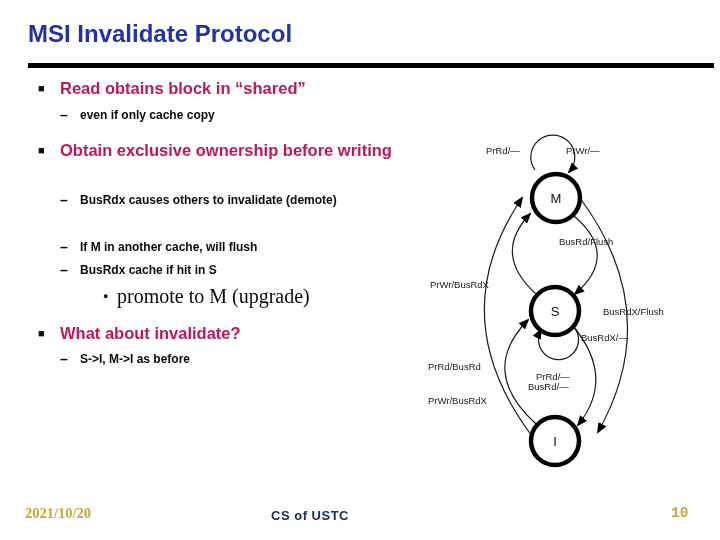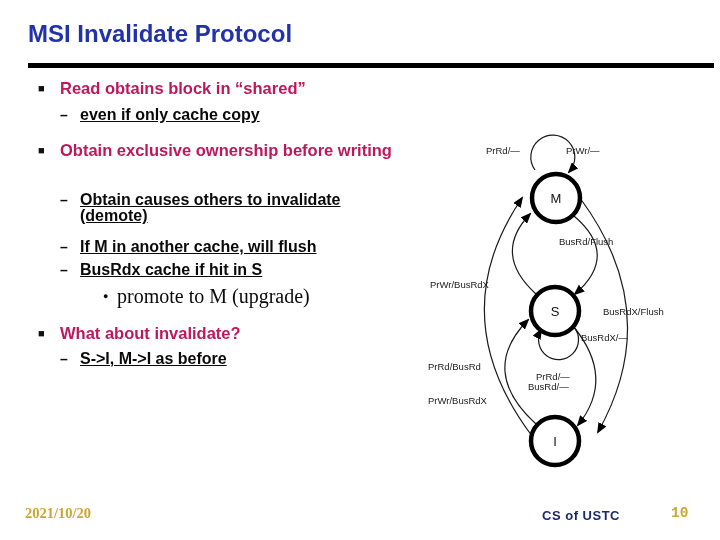--- a/index.html
+++ b/index.html
@@ -16,39 +16,39 @@
   .item{position:absolute;display:flex;align-items:flex-start;}
   .item .mk{flex:0 0 auto;}
   .item .txt{flex:0 0 auto;}
 
   .l1{left:38px;}
   .l1 .mk{width:22px;font-size:11px;line-height:19px;color:#101018;}
   .l1 .txt{font-size:16.5px;font-weight:bold;line-height:19px;width:345px;color:#be185d;}
 
   .l2{left:60px;}
   .l2 .mk{width:20px;font-size:14px;font-weight:bold;line-height:16px;color:#0a0a0a;}
-  .l2 .txt{font-size:16px;font-weight:bold;line-height:16px;width:310px;color:#0a0a0a;text-decoration:underline;}
+  .l2 .txt{font-size:12px;font-weight:bold;line-height:16px;width:310px;color:#0a0a0a;}
 
   .l3{left:103px;font-family:"Liberation Serif",serif;}
   .l3 .mk{width:14px;font-size:9px;line-height:17px;color:#0a0a0a;}
   .l3 .txt{font-size:20px;line-height:17px;color:#0a0a0a;}
 
   .diagram{position:absolute;left:420px;top:128px;width:300px;height:365px;}
   .diagram svg{display:block;}
   .st-circle{fill:#ffffff;stroke:#000;stroke-width:4.5px;}
   .arc{fill:none;stroke:#1a1a1a;stroke-width:1.2px;}
   .st-label{font-family:"Liberation Sans",sans-serif;font-size:13px;fill:#111;text-anchor:middle;}
   .tr-label{font-family:"Liberation Sans",sans-serif;font-size:9.5px;fill:#1a1a1a;}
 
   .footer-date{
     position:absolute;left:25px;top:505px;
     font-family:"Liberation Serif",serif;font-weight:bold;font-size:14.5px;color:#C9A637;
   }
   .footer-center{
-    position:absolute;left:0;top:508px;width:620px;text-align:right;
+    position:absolute;left:0;top:508px;width:620px;text-align:center;
     font-size:13px;font-weight:bold;color:#1B2A6B;letter-spacing:0.5px;
   }
   .footer-page{
     position:absolute;left:671px;top:505px;
     font-family:Liberation Mono, monospace;font-weight:bold;font-size:14.5px;color:#C9A637;
   }
 </style>
 </head>
 <body>
 
@@ -64,21 +64,21 @@
   <div class="item l2" style="top:107px">
     <span class="mk">–</span>
     <span class="txt">even if only cache copy</span>
   </div>
   <div class="item l1" style="top:141px">
     <span class="mk">■</span>
     <span class="txt">Obtain exclusive ownership before writing</span>
   </div>
   <div class="item l2" style="top:192px">
     <span class="mk">–</span>
-    <span class="txt">Obtain causes others to invalidate (demote)</span>
+    <span class="txt">BusRdx causes others to invalidate (demote)</span>
   </div>
   <div class="item l2" style="top:239px">
     <span class="mk">–</span>
     <span class="txt">If M in another cache, will flush</span>
   </div>
   <div class="item l2" style="top:262px">
     <span class="mk">–</span>
     <span class="txt">BusRdx cache if hit in S</span>
   </div>
   <div class="item l3" style="top:288px">

